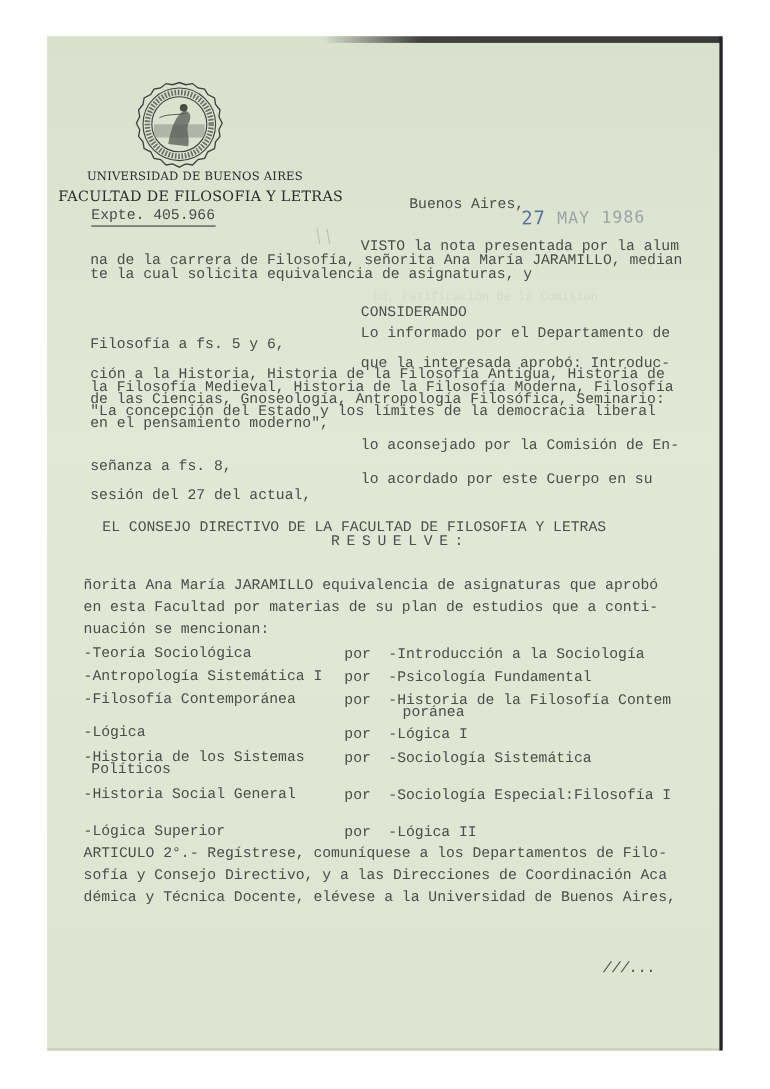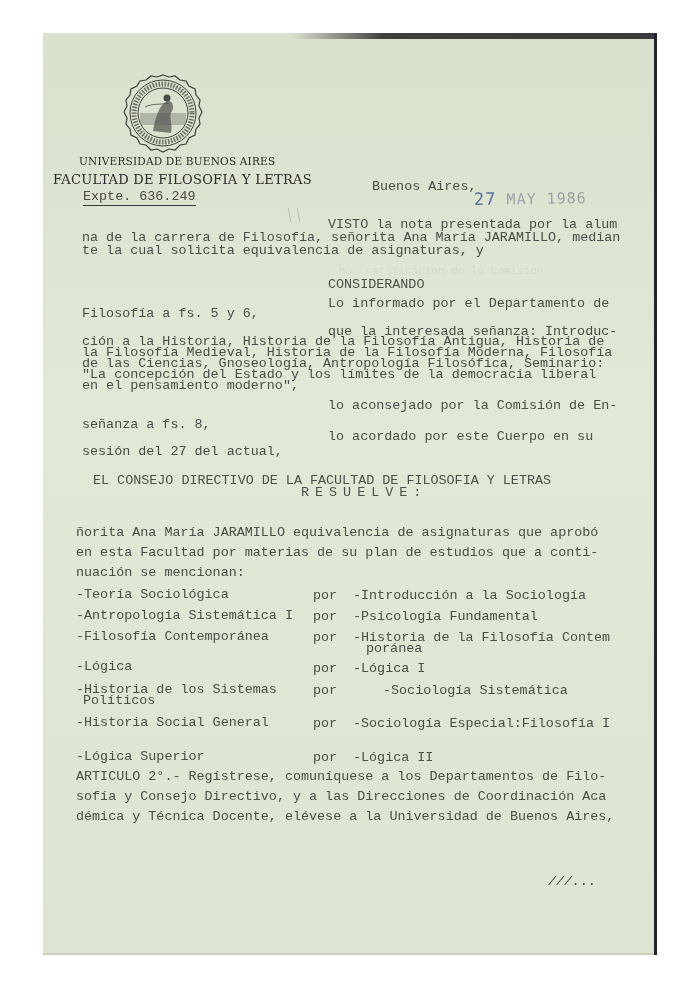--- a/index.html
+++ b/index.html
@@ -136,41 +136,41 @@
     </g>
     <circle cx="40" cy="40" r="29" fill="none" stroke="#6a6d66" stroke-width="5" stroke-dasharray="1.5 1.5"></circle>
     <rect x="17" y="40" width="46" height="12" fill="#8b8f86" opacity="0.55"></rect>
     <path d="M30 58 C32 46 36 32 44 28 C50 27 52 34 48 40 C46 46 50 52 48 60 Z" fill="#575a53" opacity="0.75"></path>
     <circle cx="44" cy="25" r="3.5" fill="#4a4c46"></circle>
     <path d="M22 34 C30 30 38 32 46 30" stroke="#4a4c46" stroke-width="0.8" fill="none"></path>
   </svg>
 
   <div class="letterhead lh-univ">UNIVERSIDAD DE BUENOS AIRES</div>
   <div class="letterhead lh-fac">FACULTAD DE FILOSOFIA Y LETRAS</div>
-  <div class="tw expte">Expte. 636.249</div>
+  <div class="tw expte">Expte. 405.966</div>
 
   <div class="tw city">Buenos Aires,</div>
   <div class="stamp">
     <span class="day">27</span>
     <span class="rest">MAY 1986</span>
   </div>
   <div class="pencil"></div>
 
   <div class="tw" style="left:285px; top:185px;">VISTO la nota presentada por la alum</div>
   <div class="tw" style="left:39px; top:198px;"><span>na de la carrera de Filosofía, señorita Ana María JARAMILLO, median</span></div>
   <div class="tw" style="left:39px; top:211px;">te la cual solicita equivalencia de asignaturas, y</div>
 
   <div class="ghost" style="left:296px; top:232px;">no, ratificacion de la Comision</div>
 
   <div class="tw heading" style="left:285px; top:245px;">CONSIDERANDO</div>
 
   <div class="tw" style="left:285px; top:264px;">Lo informado por el Departamento de</div>
   <div class="tw" style="left:39px; top:274px;">Filosofía a fs. 5 y 6,</div>
 
-  <div class="tw" style="left:285px; top:292px;">que la interesada señanza: Introduc-</div>
+  <div class="tw" style="left:285px; top:292px;">que la interesada aprobó: Introduc-</div>
   <div class="tw" style="left:39px; top:302px;">ción a la Historia, Historia de la Filosofía Antigua, Historia de</div>
   <div class="tw" style="left:39px; top:313px;">la Filosofía Medieval, Historia de la Filosofía Moderna, Filosofía</div>
   <div class="tw" style="left:39px; top:324px;">de las Ciencias, Gnoseología, Antropología Filosófica, Seminario:</div>
   <div class="tw" style="left:39px; top:335px;">"La concepción del Estado y los límites de la democracia liberal</div>
   <div class="tw" style="left:39px; top:346px;">en el pensamiento moderno",</div>
 
   <div class="tw" style="left:285px; top:366px;">lo aconsejado por la Comisión de En-</div>
   <div class="tw" style="left:39px; top:385px;">señanza a fs. 8,</div>
 
   <div class="tw" style="left:285px; top:397px;">lo acordado por este Cuerpo en su</div>
@@ -202,21 +202,21 @@
     </div>
     <div>
       <div class="tw" style="left:33px; top:627px;">-Lógica</div>
       <div class="tw" style="left:270px; top:629px;">por</div>
       <div class="tw" style="left:310px; top:629px;">-Lógica I</div>
     </div>
     <div>
       <div class="tw" style="left:33px; top:650px;">-Historia de los Sistemas</div>
       <div class="tw" style="left:40px; top:661px;">Políticos</div>
       <div class="tw" style="left:270px; top:651px;">por</div>
-      <div class="tw" style="left:310px; top:651px;margin-left:30px;">-Sociología Sistemática</div>
+      <div class="tw" style="left:310px; top:651px;">-Sociología Sistemática</div>
     </div>
     <div>
       <div class="tw" style="left:33px; top:683px;">-Historia Social General</div>
       <div class="tw" style="left:270px; top:684px;">por</div>
       <div class="tw" style="left:310px; top:684px;">-Sociología Especial:Filosofía I</div>
     </div>
     <div>
       <div class="tw" style="left:33px; top:717px;text-align:right;">-Lógica Superior</div>
       <div class="tw" style="left:270px; top:718px;">por</div>
       <div class="tw" style="left:310px; top:718px;">-Lógica II</div>

